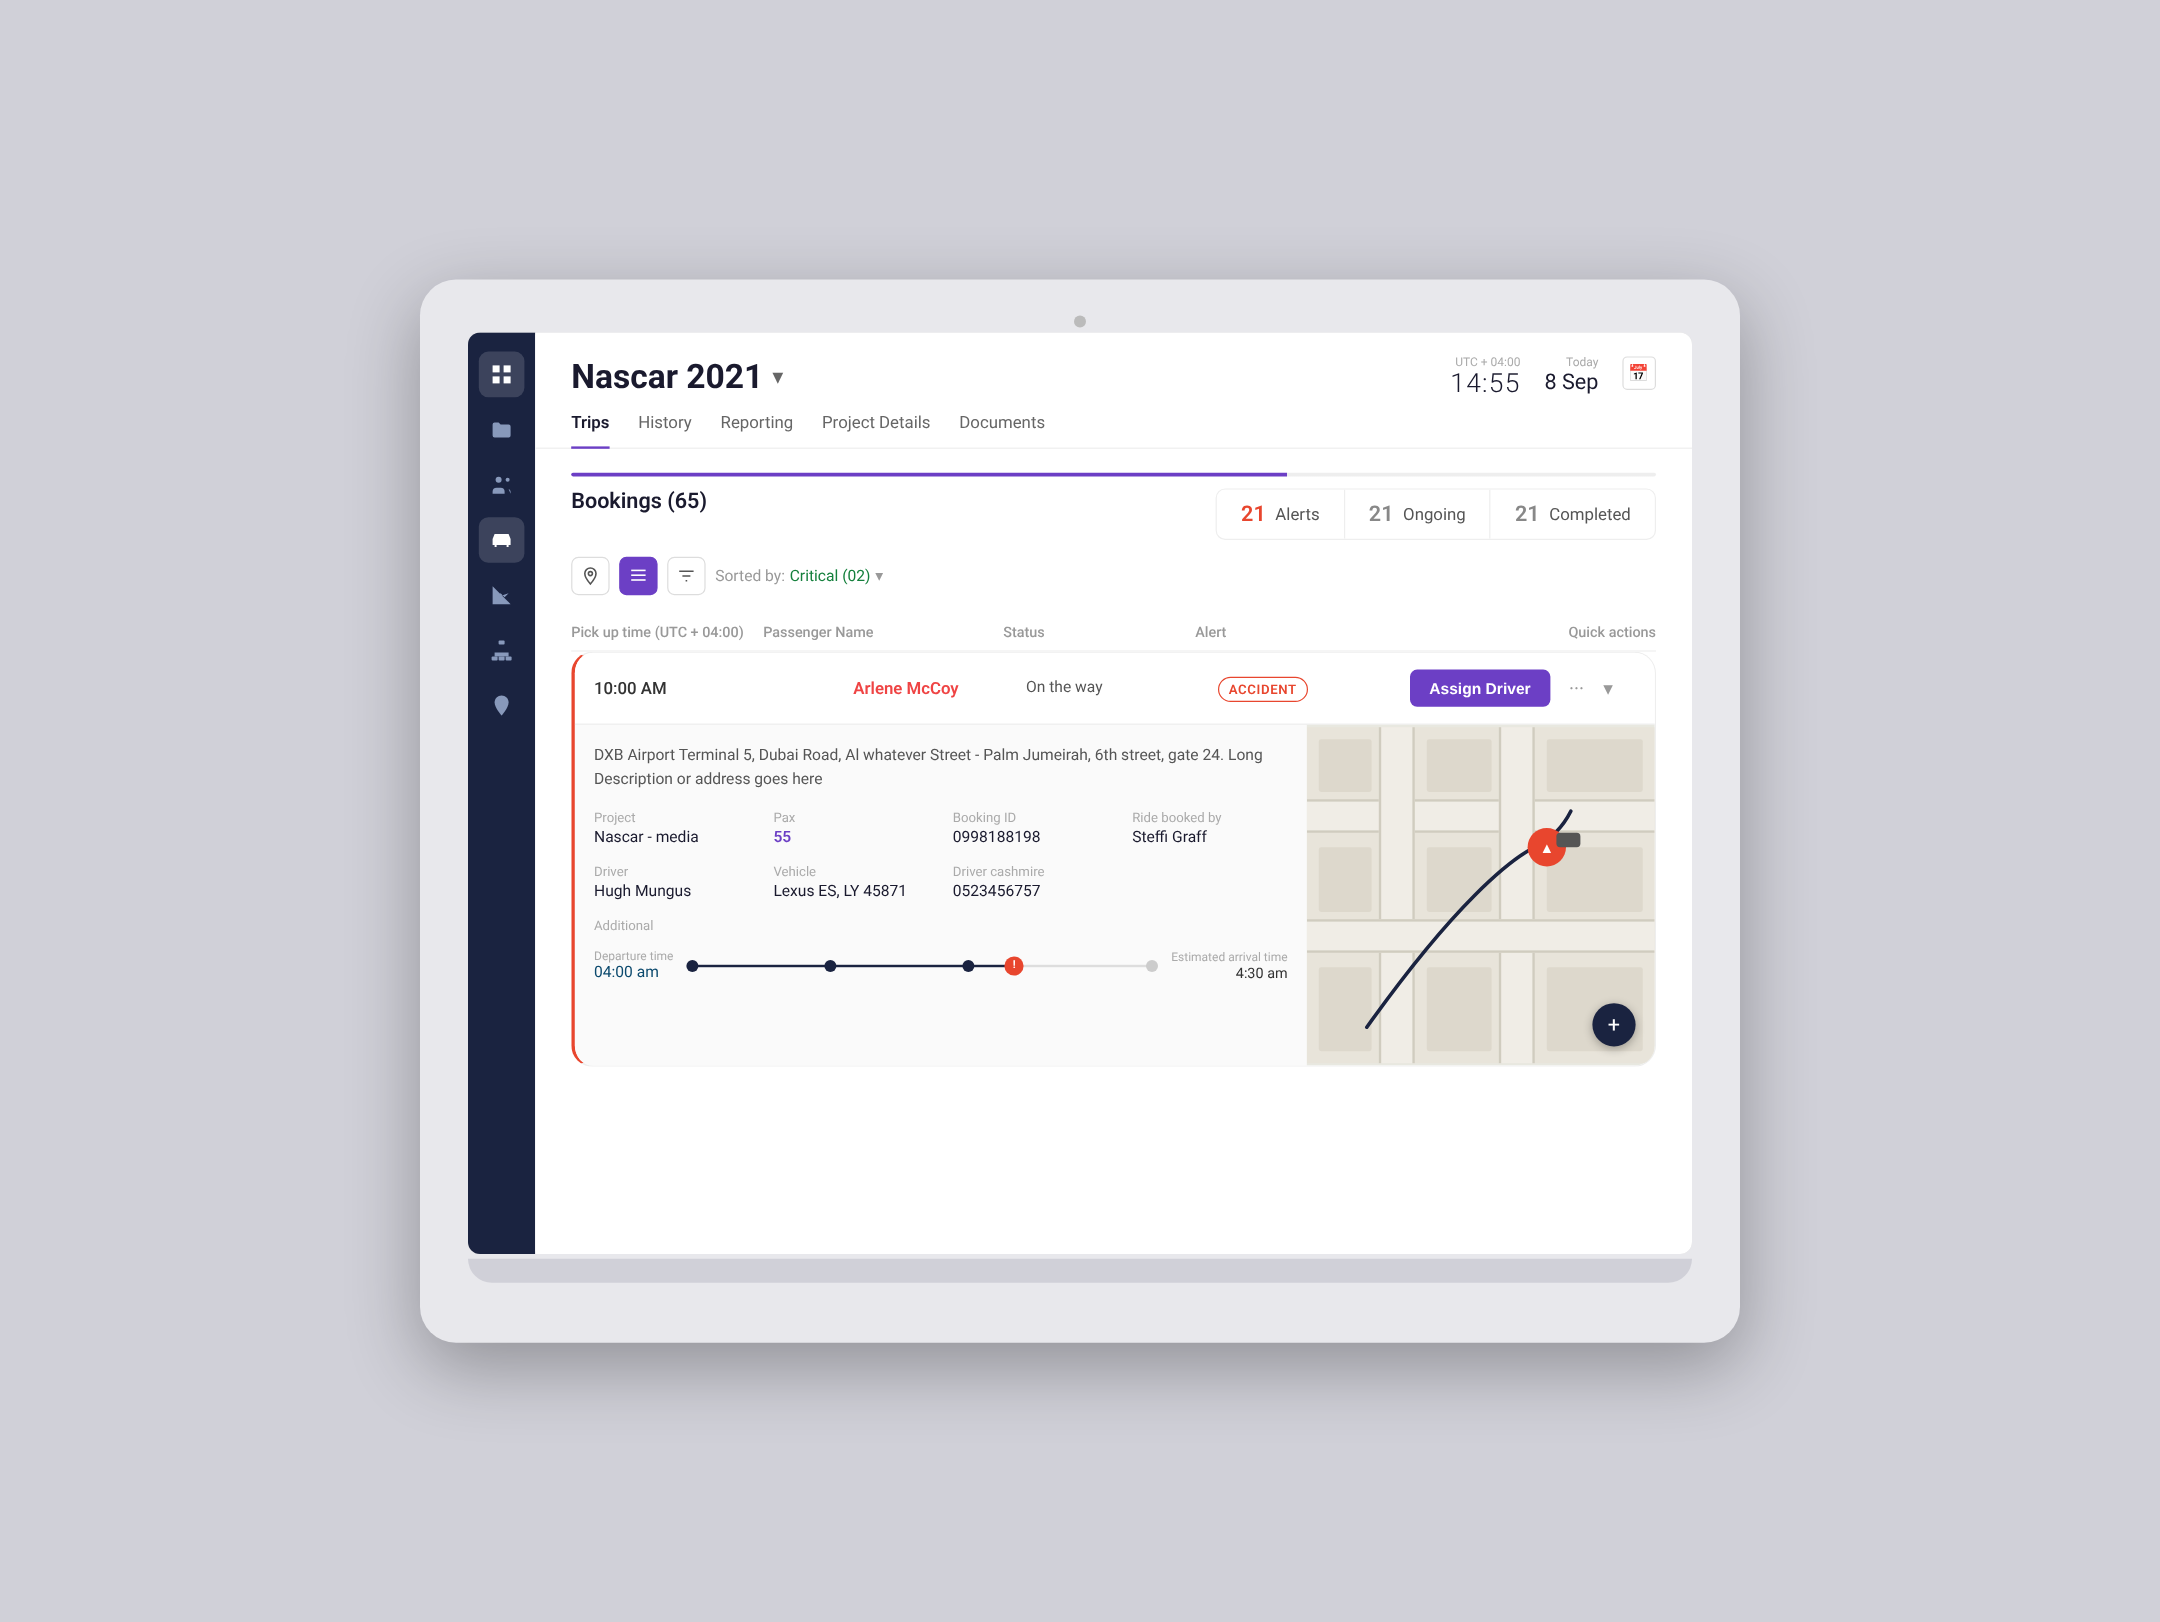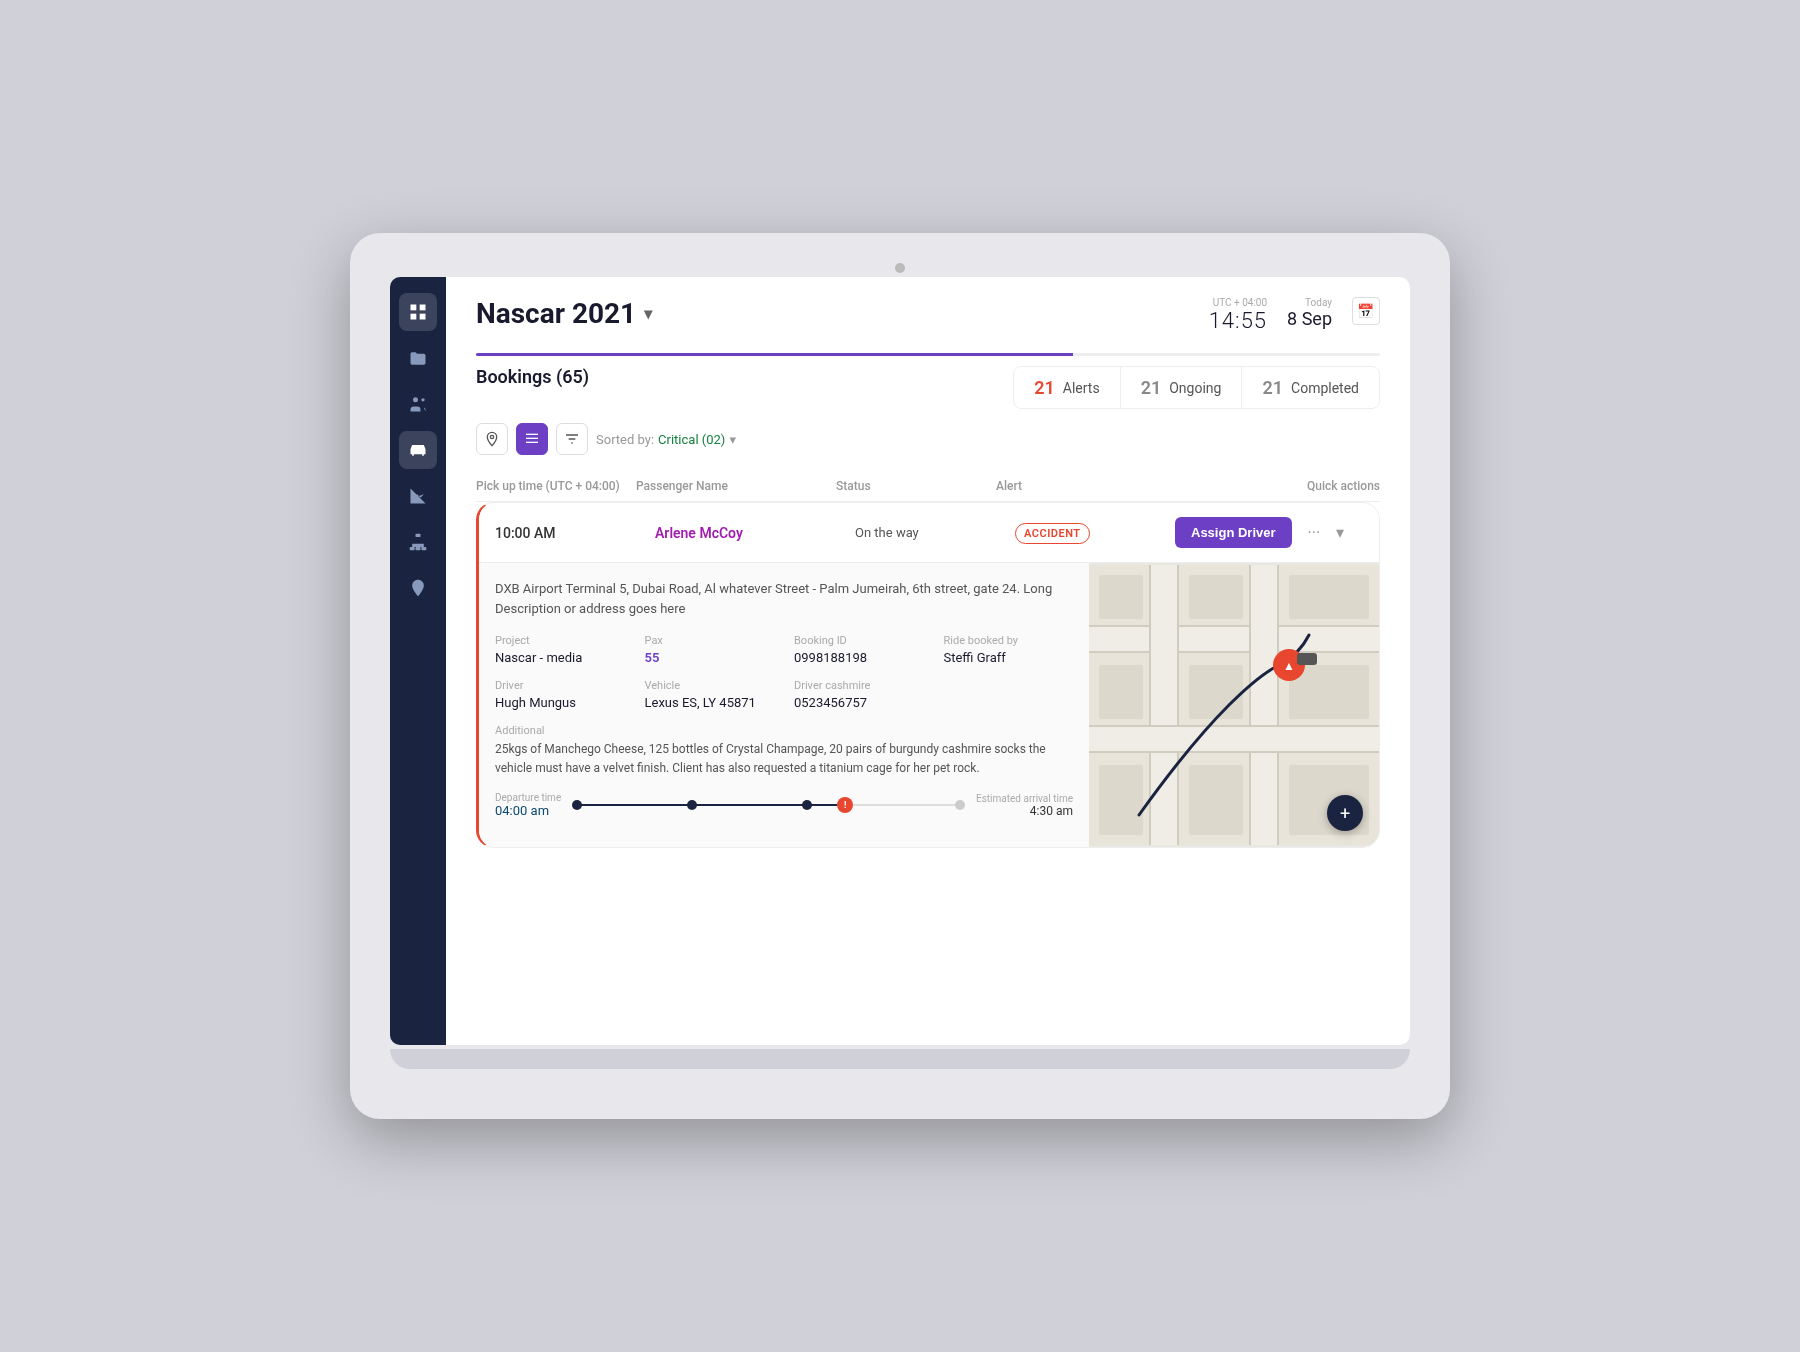--- a/index.html
+++ b/index.html
@@ -278,22 +278,23 @@
     }
 
     .booking-time {
       font-size: 14px;
       color: #333;
       font-weight: 500;
     }
 
     .passenger-name {
       font-size: 14px;
-      color: #a21caf;
+      color: #ef4444;
       font-weight: 600;
+      text-align: center;
     }
 
     .status-text {
       font-size: 13px;
       color: #555;
     }
 
     .alert-badge {
       display: inline-flex;
       align-items: center;
@@ -551,20 +552,27 @@
             </div>
             <div class="time-col">
               <span class="today-text">Today</span>
               <span class="date-val">8 Sep</span>
             </div>
             <div class="calendar-icon">📅</div>
           </div>
         </div>
       </div>
 
+      <div class="tabs">
+        <div class="tab active">Trips</div>
+        <div class="tab">History</div>
+        <div class="tab">Reporting</div>
+        <div class="tab">Project Details</div>
+        <div class="tab">Documents</div>
+      </div>
 
       <div class="body-area">
 
         <div style="height: 3px; background: linear-gradient(to right, #6c3fc5 66%, #eee 66%); margin-bottom: 10px; border-radius: 2px;"></div>
 
         <div style="display:flex; align-items:flex-start; justify-content:space-between; margin-bottom: 14px;">
           <div>
             <span class="bookings-title">Bookings (65)</span>
           </div>
           <div class="stats-row">
@@ -664,21 +672,20 @@
                   <div class="detail-value">Lexus ES, LY 45871</div>
                 </div>
                 <div class="detail-item">
                   <div class="detail-label">Driver cashmire</div>
                   <div class="detail-value">0523456757</div>
                 </div>
               </div>
 
               <div class="additional-section">
                 <div class="detail-label">Additional</div>
-                <div class="additional-text">25kgs of Manchego Cheese, 125 bottles of Crystal Champage, 20 pairs of burgundy cashmire socks the vehicle must have a velvet finish. Client has also requested a titanium cage for her pet rock.</div>
               </div>
 
               <div style="display:flex; align-items:center; margin-top:14px; gap:8px;">
                 <div>
                   <div style="font-size:10px;color:#aaa;">Departure time</div>
                   <div style="font-size:13px;color:#0c4a6e;">04:00 am</div>
                 </div>
                 <div style="flex:1; position:relative; height:20px; margin: 0 8px;">
                   <div style="position:absolute;top:50%;left:0;right:0;height:2px;background:#ddd;transform:translateY(-50%);"></div>
                   <div style="position:absolute;top:50%;left:0;width:70%;height:2px;background:#1a2340;transform:translateY(-50%);"></div>

